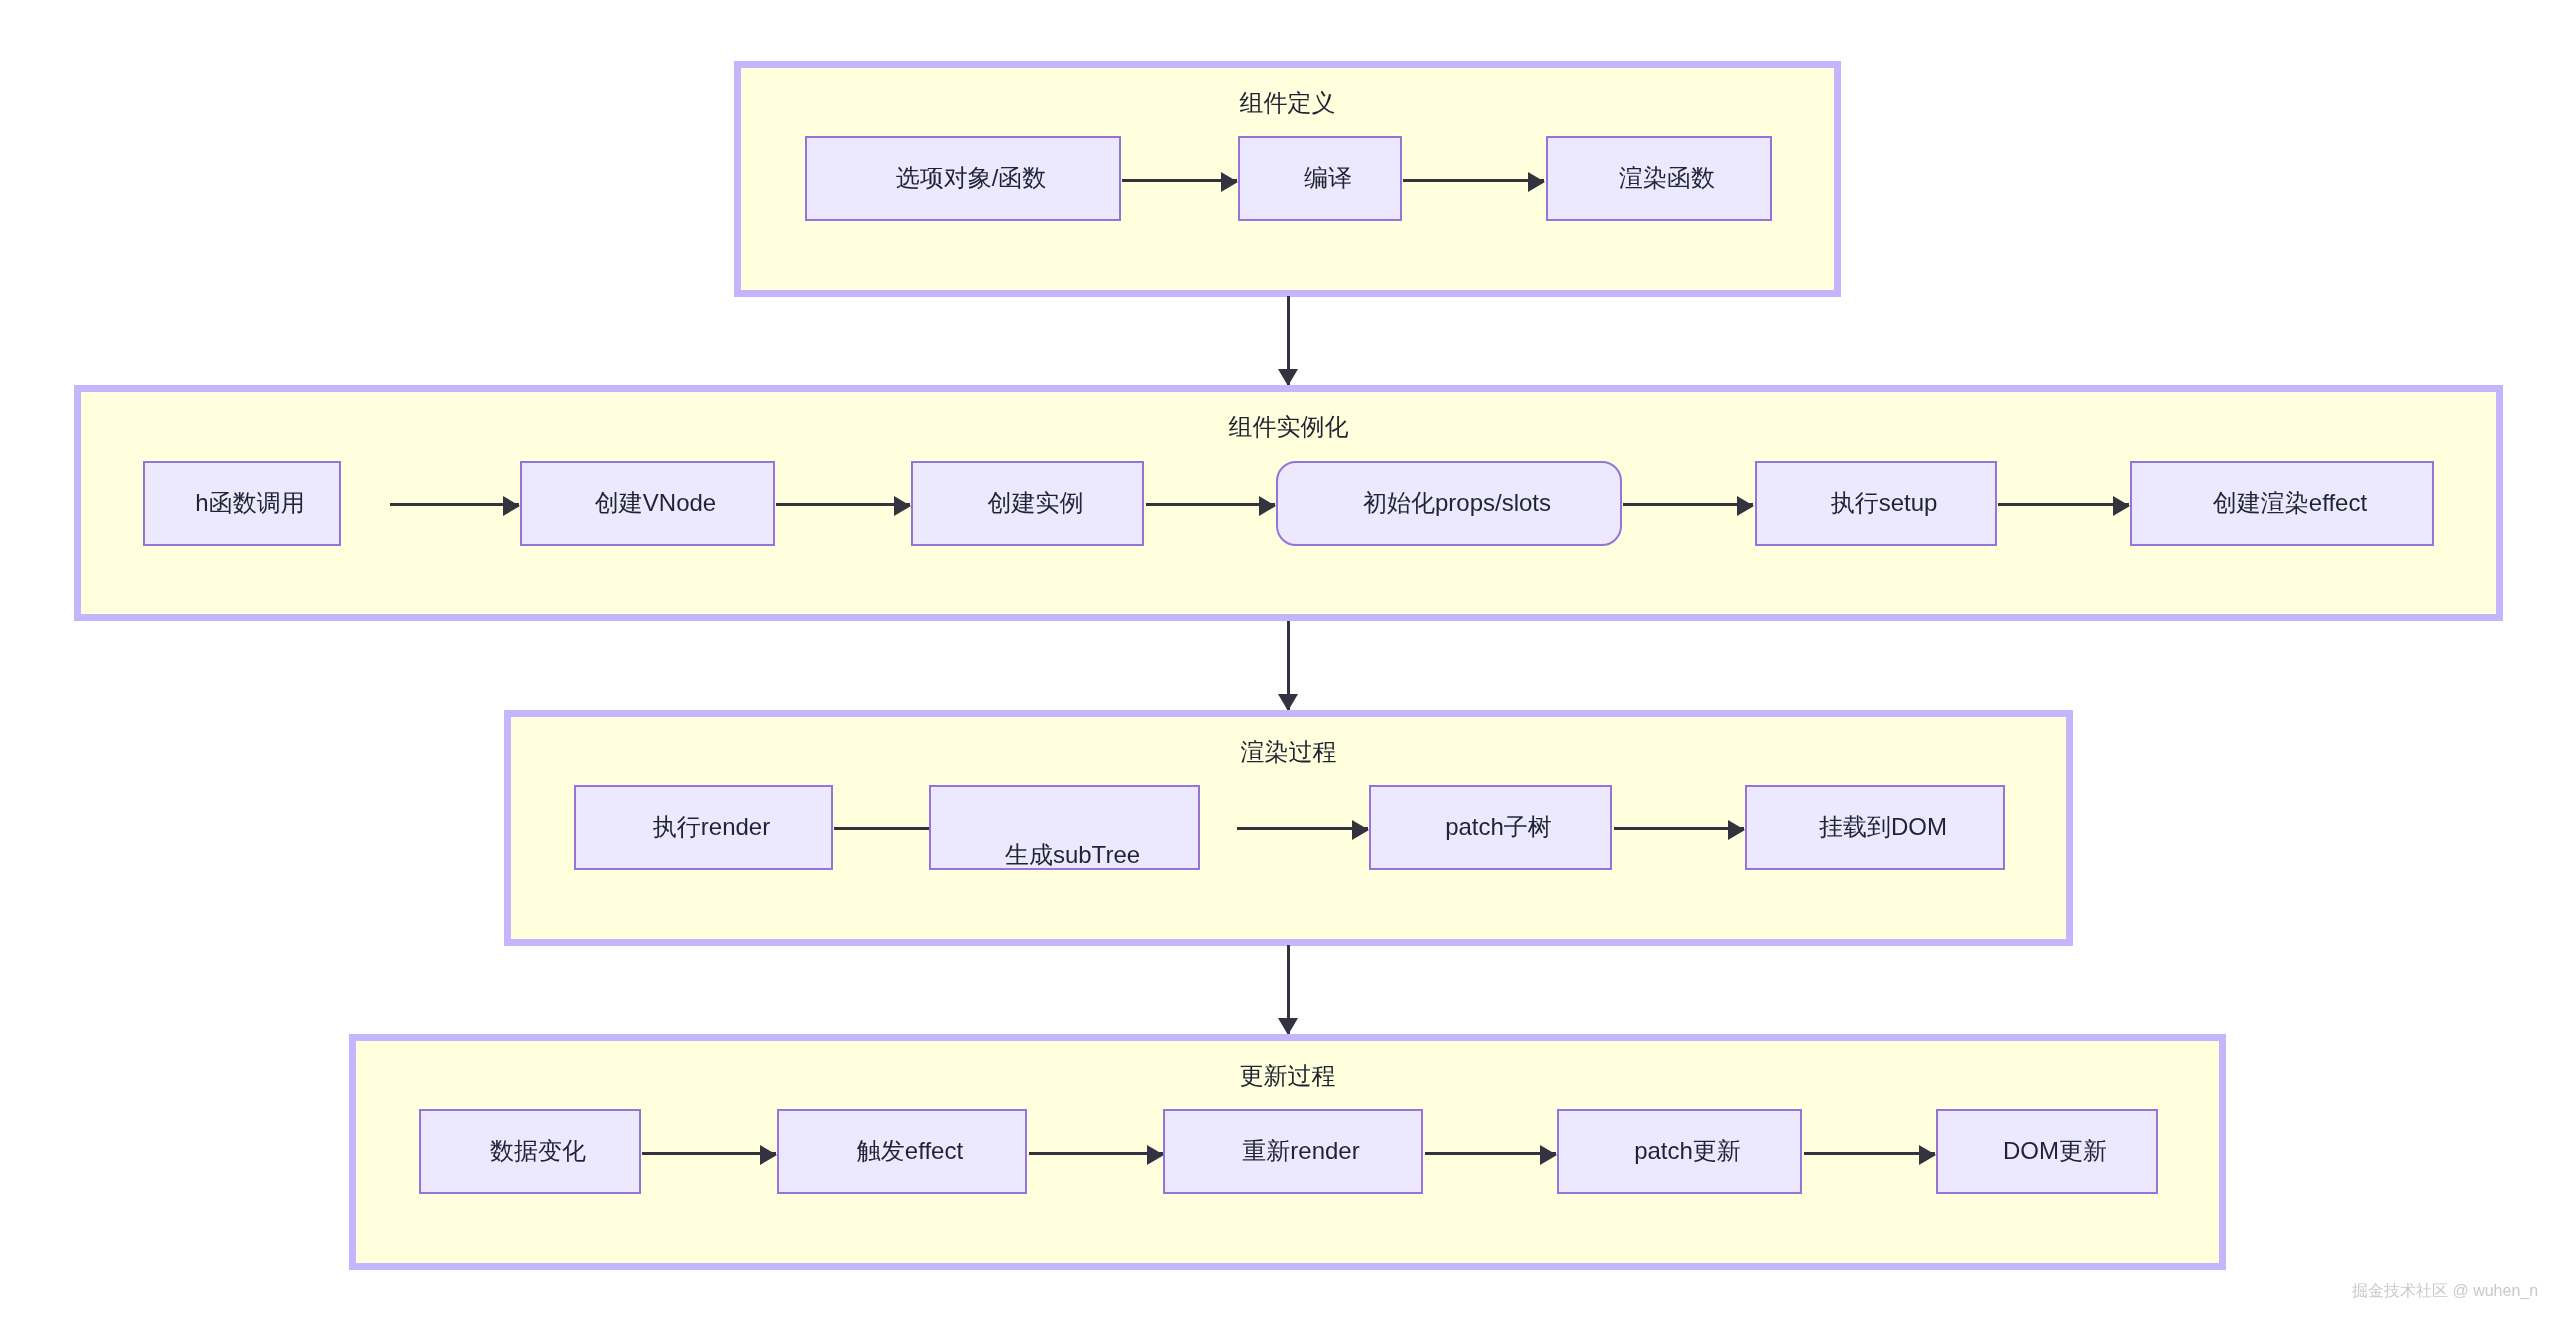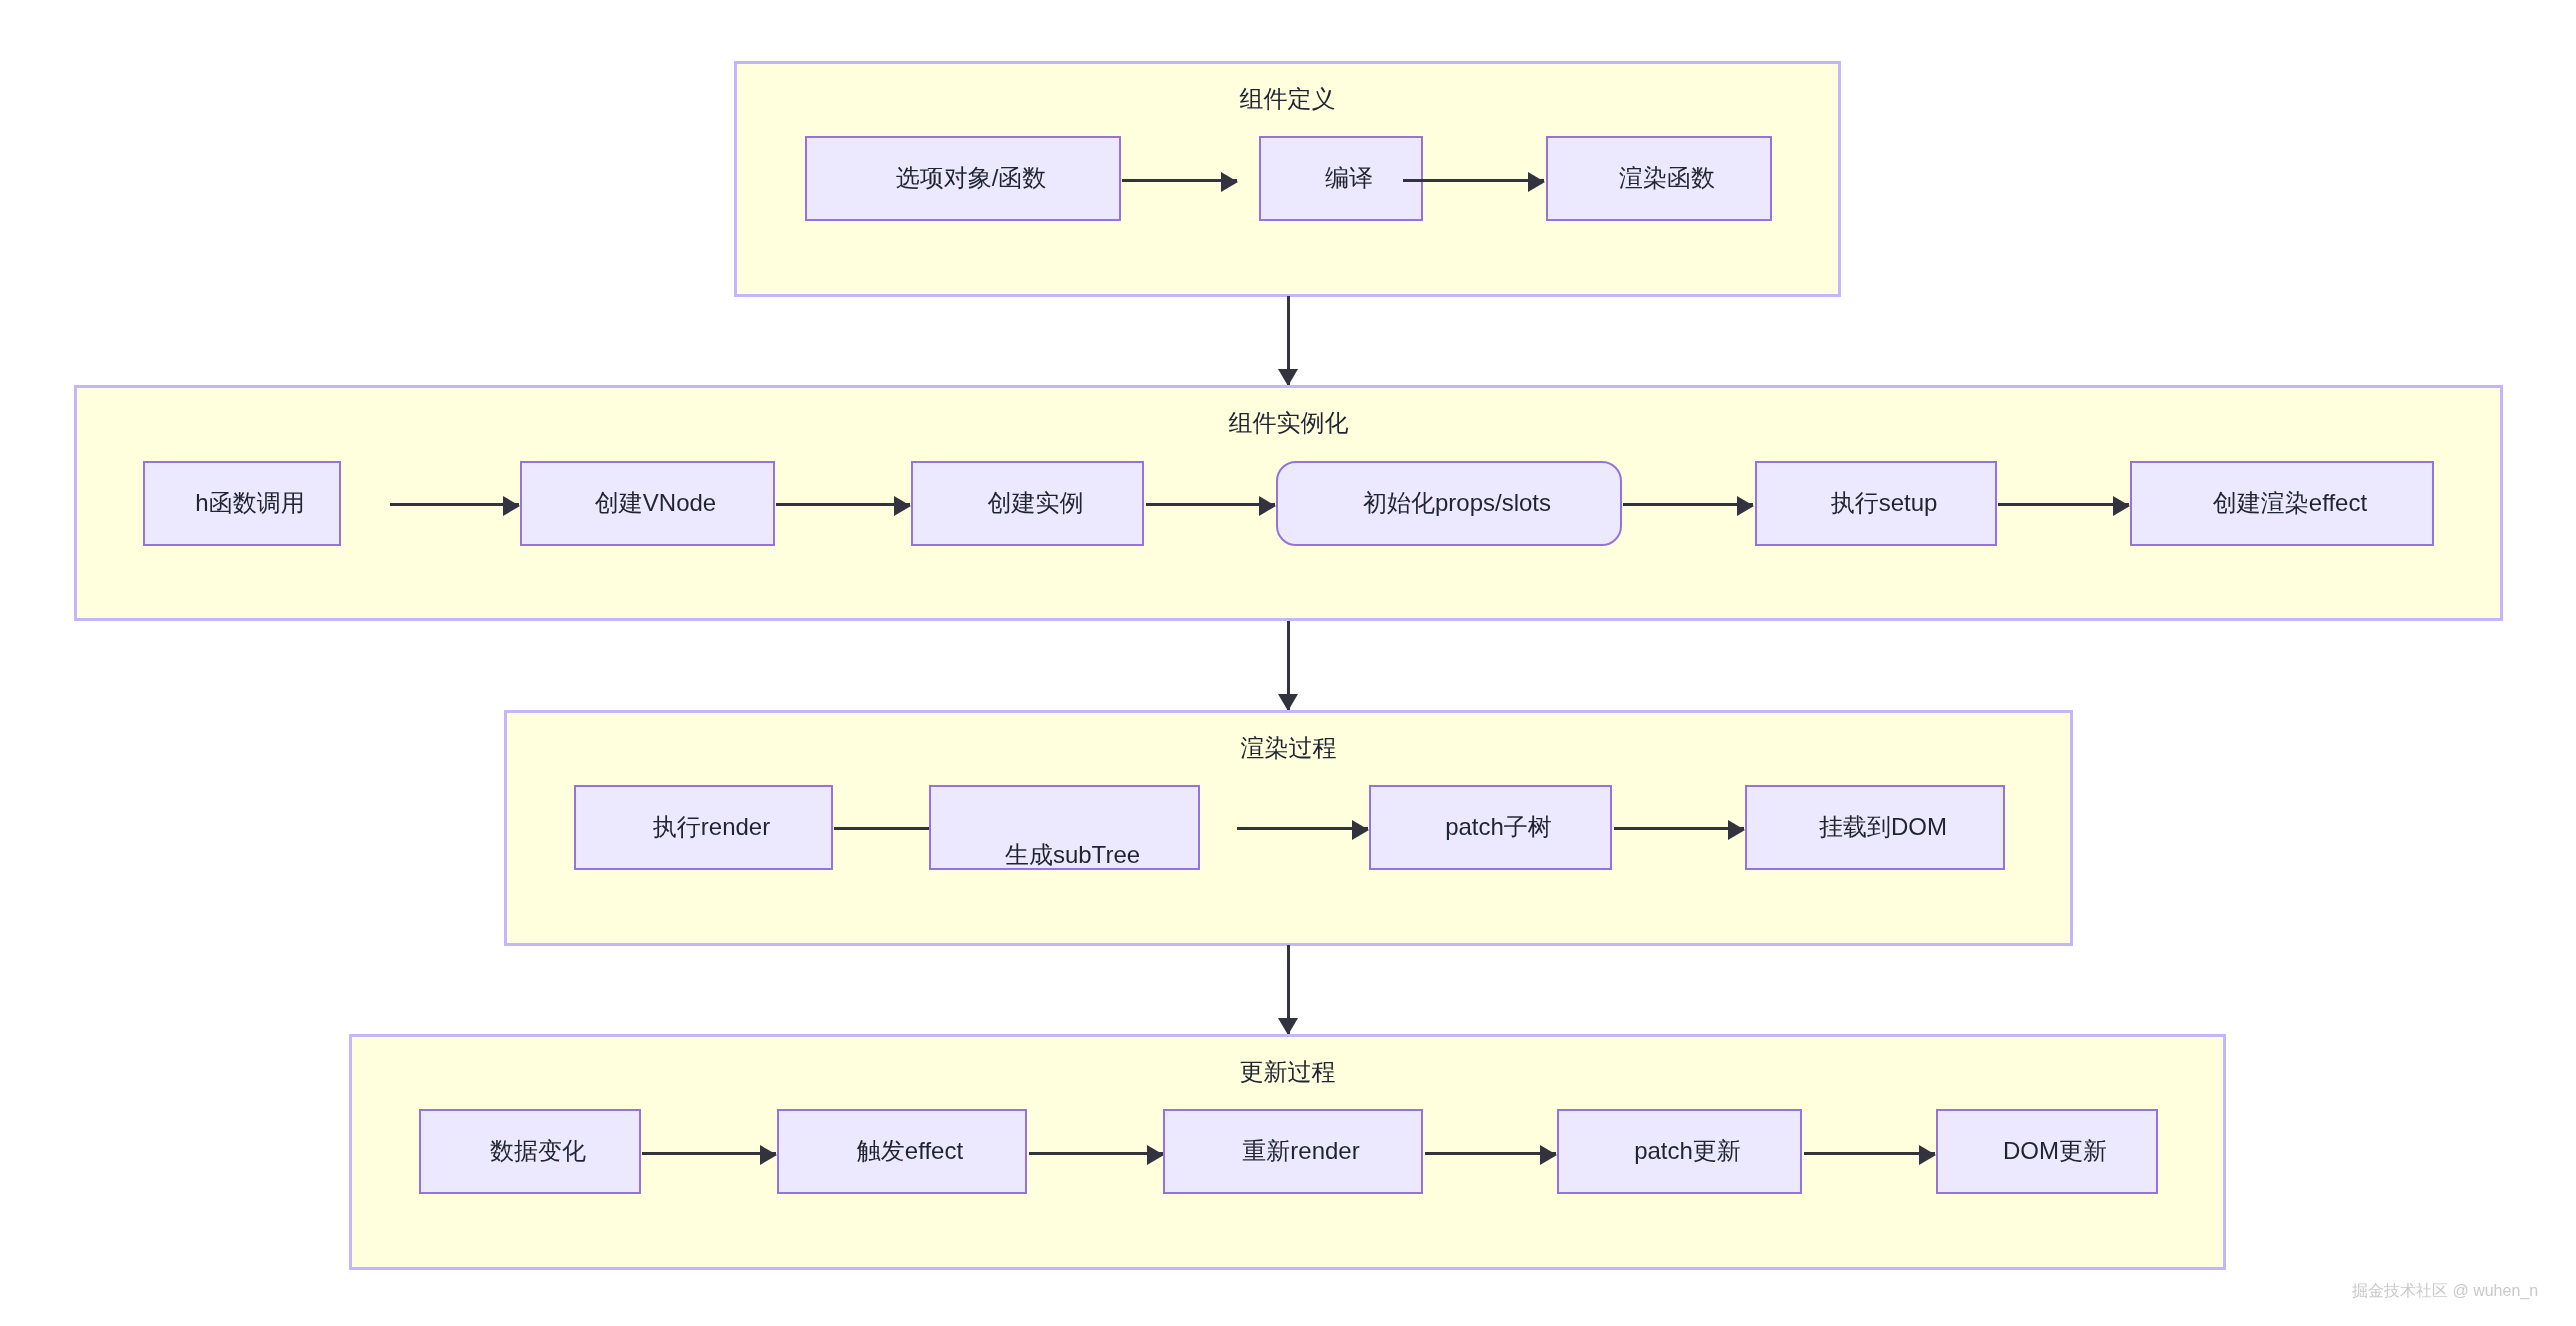--- a/index.html
+++ b/index.html
@@ -18,21 +18,21 @@
     position: absolute;
     left: 0; top: 0;
     width: 2576px;
     height: 1327px;
   }
 
   
   .subgraph {
     position: absolute;
     background: #ffffde;
-    border: 3px solid #c4b5fd;
+    border: 7px solid #c4b5fd;
     box-sizing: border-box;
   }
   .subgraph-title {
     position: absolute;
     left: 0;
     right: 0;
     text-align: center;
     font-size: 24px;
     color: #1f2430;
     font-family: "Liberation Sans", "DejaVu Sans", sans-serif;
@@ -106,21 +106,21 @@
 
   <div class="subgraph" style="left:734px; top:61px; width:1107px; height:236px;">
     <div class="subgraph-title" style="top:23px;">组件定义</div>
   </div>
 
   <div class="node" style="left:805px; top:136px; width:316px; height:85px;">
     <span>选项对象/函数</span>
   </div>
   <div class="arrow-h" style="left:1122px; top:179px; width:115px;"></div>
 
-  <div class="node" style="left:1238px; top:136px; width:164px; height:85px;margin-left:21px;">
+  <div class="node" style="left:1238px; top:136px; width:164px; height:85px;">
     <span>编译</span>
   </div>
   <div class="arrow-h" style="left:1403px; top:179px; width:141px;"></div>
 
   <div class="node" style="left:1546px; top:136px; width:226px; height:85px;">
     <span>渲染函数</span>
   </div>
 
   <div class="arrow-v" style="left:1287px; top:296px; height:89px;"></div>
 

